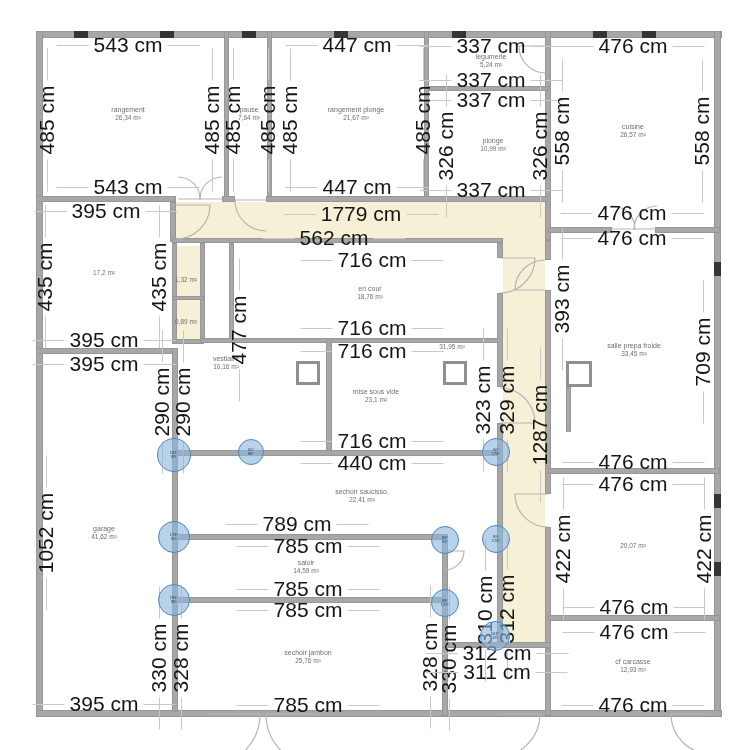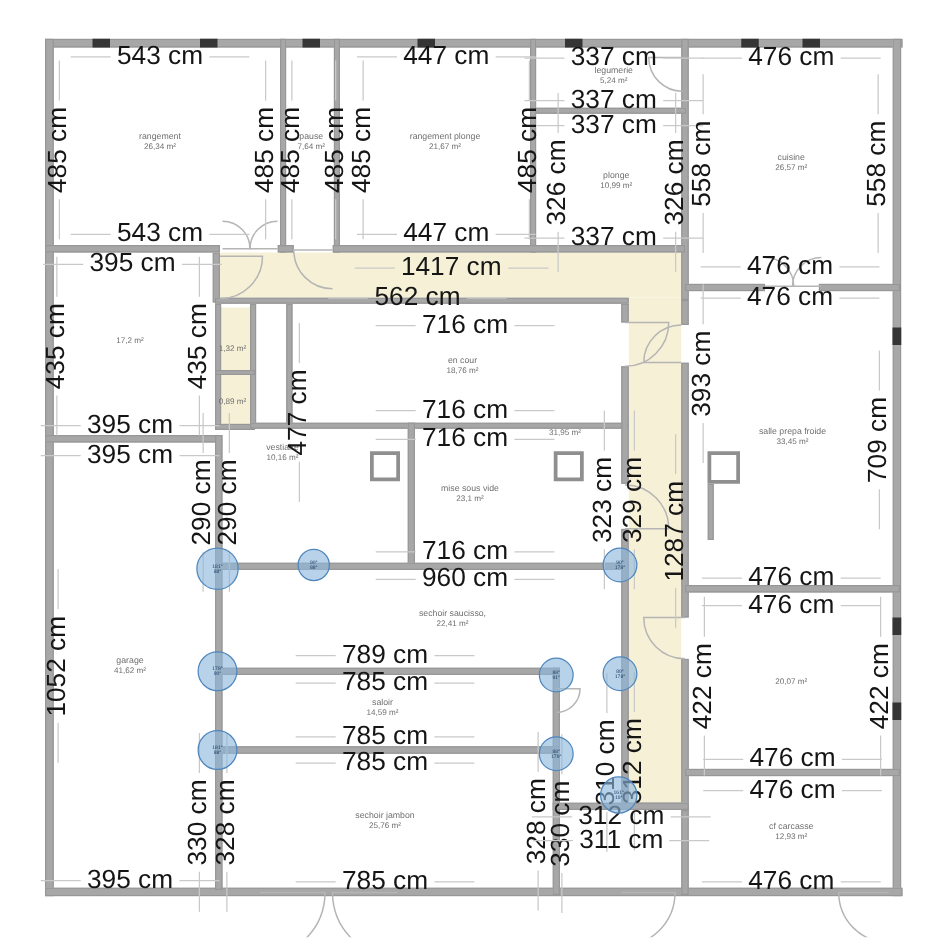--- a/index.html
+++ b/index.html
@@ -231,21 +231,21 @@
     <div class="dim" style="left: 357px; top: 187px;">
       <span>447 cm</span>
     </div>
     <div class="dim" style="left: 491px; top: 190px;">
       <span>337 cm</span>
     </div>
     <div class="dim" style="left: 106px; top: 211px;">
       <span>395 cm</span>
     </div>
     <div class="dim" style="left: 361px; top: 214px;">
-      <span>1417 cm</span>
+      <span>1779 cm</span>
     </div>
     <div class="dim" style="left: 334px; top: 238px;">
       <span>562 cm</span>
     </div>
     <div class="dim" style="left: 632px; top: 213px;">
       <span>476 cm</span>
     </div>
     <div class="dim" style="left: 632px; top: 238px;">
       <span>476 cm</span>
     </div>
@@ -291,38 +291,38 @@
     <div class="dim v" style="left: 162px; top: 402px;">
       <span>290 cm</span>
     </div>
     <div class="dim v" style="left: 183px; top: 402px;">
       <span>290 cm</span>
     </div>
     <div class="dim" style="left: 372px; top: 441px;">
       <span>716 cm</span>
     </div>
     <div class="dim" style="left: 372px; top: 463px;">
-      <span>960 cm</span>
+      <span>440 cm</span>
     </div>
     <div class="dim" style="left: 633px; top: 462px;">
       <span>476 cm</span>
     </div>
     <div class="dim" style="left: 633px; top: 484px;">
       <span>476 cm</span>
     </div>
     <div class="dim v" style="left: 46px; top: 533px;">
       <span>1052 cm</span>
     </div>
     <div class="dim v" style="left: 563px; top: 549px;">
       <span>422 cm</span>
     </div>
     <div class="dim v" style="left: 704px; top: 549px;">
       <span>422 cm</span>
     </div>
-    <div class="dim" style="left: 308px; top: 524px;">
+    <div class="dim" style="left: 297px; top: 524px;">
       <span>789 cm</span>
     </div>
     <div class="dim" style="left: 308px; top: 546px;">
       <span>785 cm</span>
     </div>
     <div class="dim" style="left: 308px; top: 589px;">
       <span>785 cm</span>
     </div>
     <div class="dim" style="left: 308px; top: 610px;">
       <span>785 cm</span>

